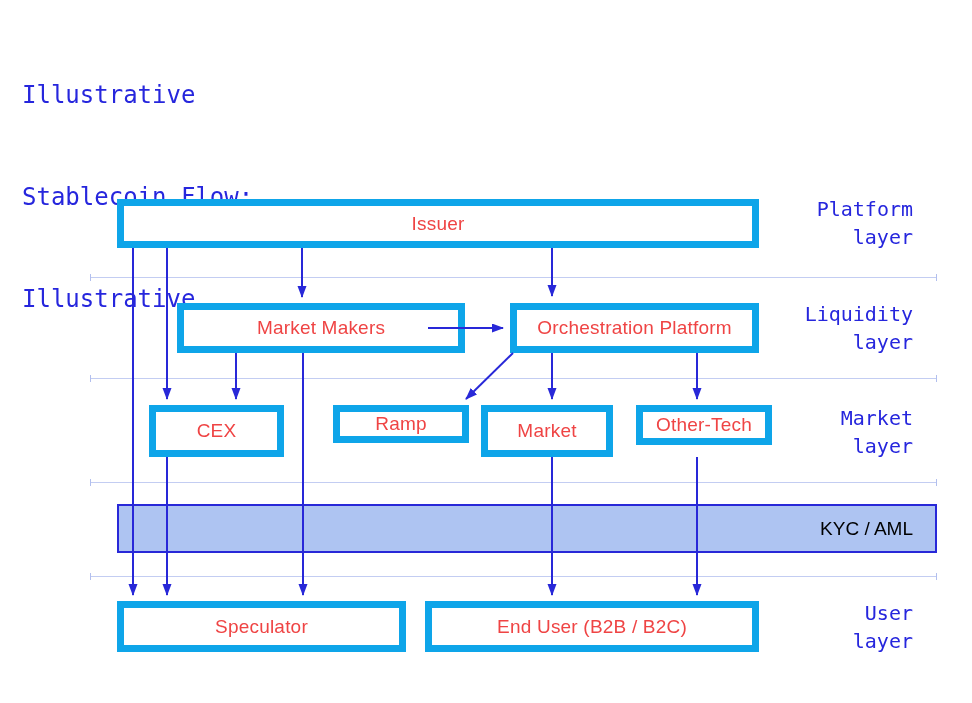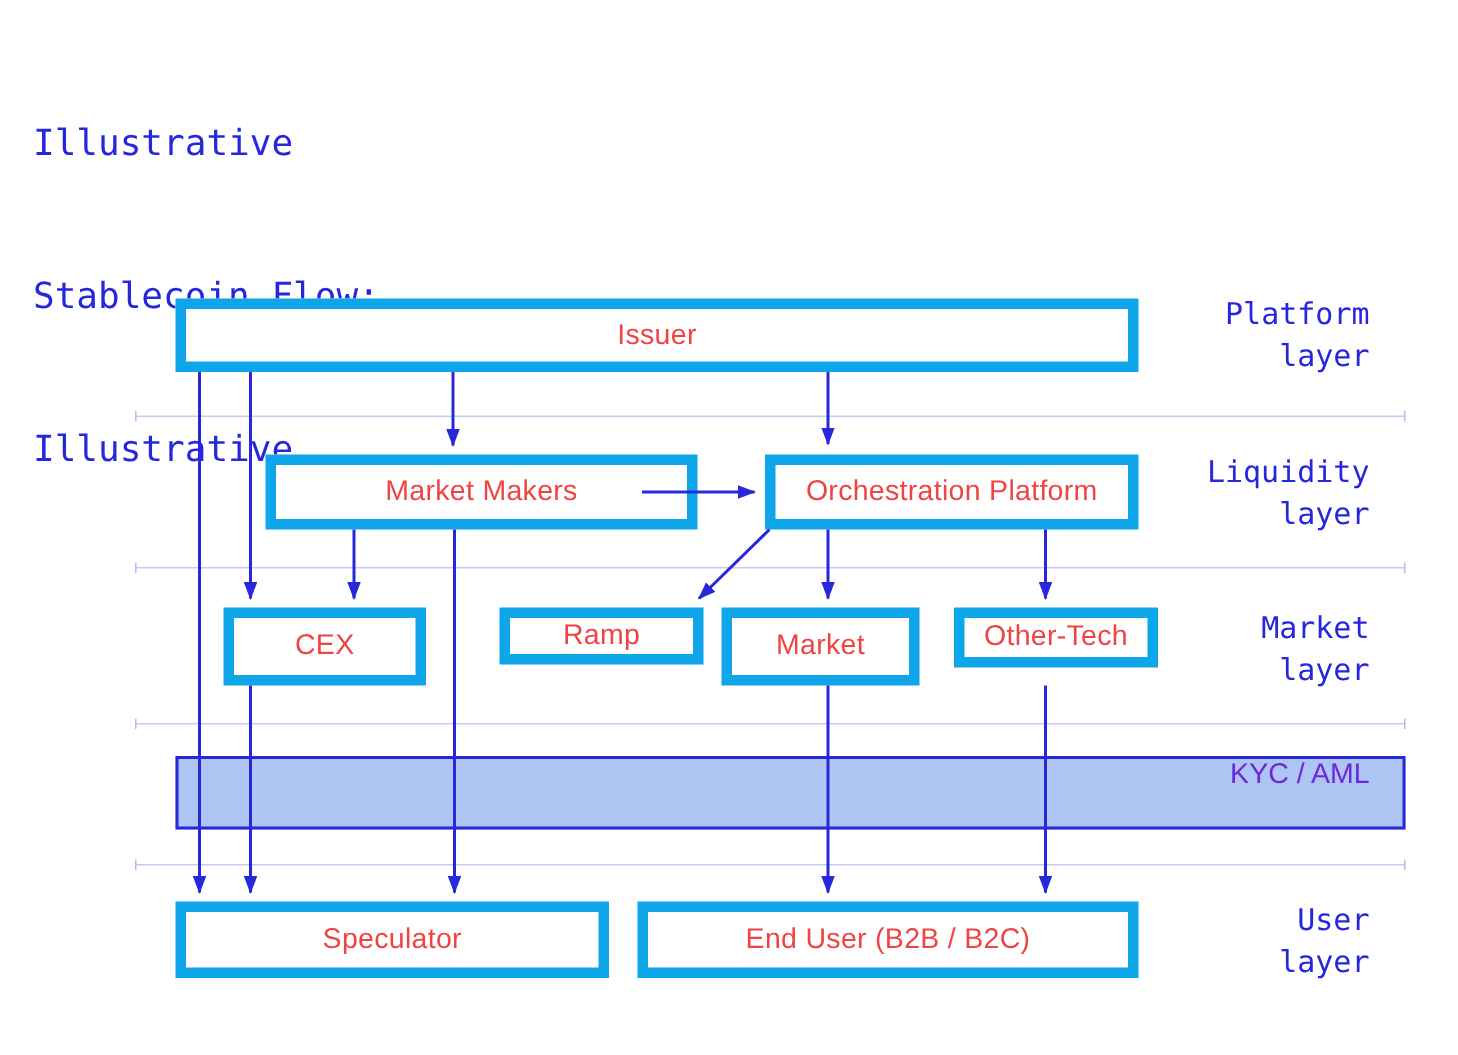--- a/index.html
+++ b/index.html
@@ -24,22 +24,22 @@
     background:#ffffff;
     display:flex;align-items:center;justify-content:center;
     font-size:19px;color:#ef4444;
     box-sizing:border-box;
     letter-spacing:0.2px;
   }
   .band{
     position:absolute;
     border:2px solid #2828d8;
     background:#aec4f2;
-    display:flex;align-items:flex-start;justify-content:flex-end;
-    font-size:19px;color:#6d28d9;
+    display:flex;align-items:center;justify-content:flex-end;
+    font-size:19px;color:#000000;
     box-sizing:border-box;
     padding-right:22px;
   }
   .layer-label{
     position:absolute;right:59px;
     text-align:right;
     font-family:"DejaVu Sans Mono",monospace;
     font-size:20px;line-height:28px;
     color:#2626dd;
   }

